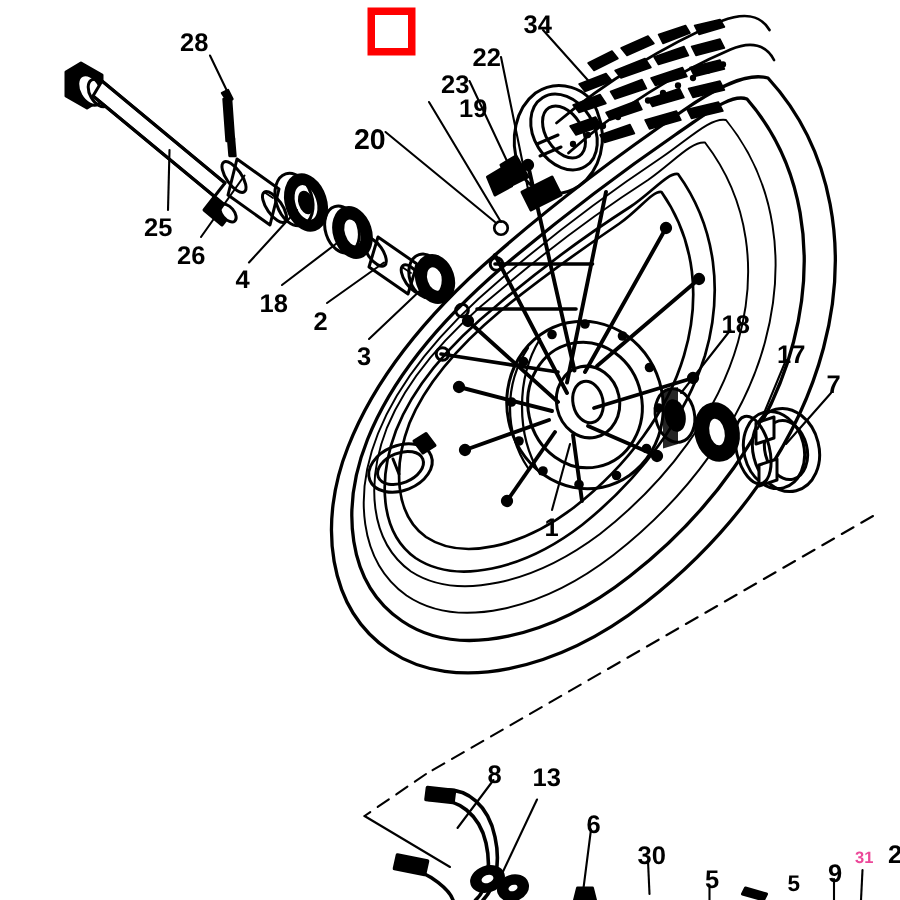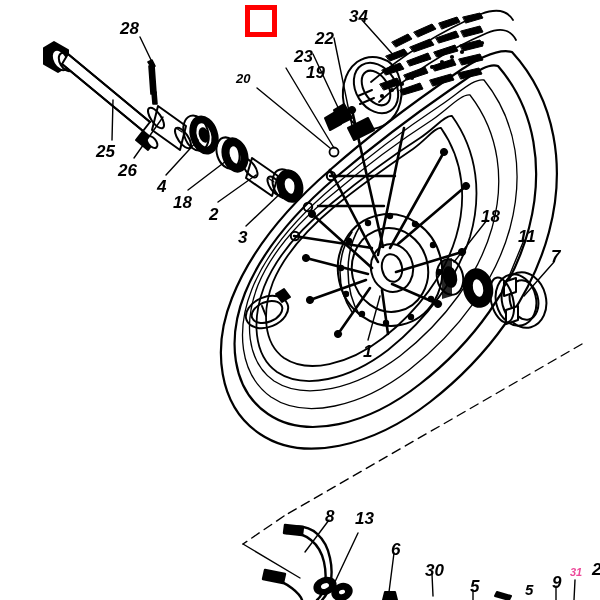--- a/index.html
+++ b/index.html
@@ -2,21 +2,21 @@
 <html><head>
 <meta charset="utf-8">
 <title>Parts Diagram</title>
 <style>
   html,body{margin:0;padding:0;background:#fff;}
   body{
     width:600px;height:600px;overflow:hidden;
     font-family:"Liberation Sans", sans-serif;
     position:relative;
   }
-  #stage{position:relative;width:600px;height:496px;background:#ffffff;font-style:italic;}
+  #stage{position:relative;width:600px;height:496px;background:#ffffff;}
   #diagram{position:absolute;left:0;top:0;width:600px;height:600px;}
   .callout{
     position:absolute;
     font-family:"Liberation Sans", sans-serif;
     font-weight:bold;
     color:#000;
     line-height:1;
     white-space:nowrap;
     -webkit-user-select:none;user-select:none;
   }
@@ -385,27 +385,27 @@
   <div id="selection-box" style="left: 245px; top: 5px; width: 32px; height: 32px; border-color: rgb(255, 0, 0); border-width: 5px;"></div>
 
   <div id="callout-layer">
       <div class="callout" style="left: 120px; top: 20px; font-size: 17px; color: rgb(0, 0, 0);">28</div>
       <div class="callout" style="left: 96px; top: 143px; font-size: 17px; color: rgb(0, 0, 0); text-align: right;">25</div>
       <div class="callout" style="left: 118px; top: 162px; font-size: 17px; color: rgb(0, 0, 0);">26</div>
       <div class="callout" style="left: 157px; top: 178px; font-size: 17px; color: rgb(0, 0, 0);">4</div>
       <div class="callout" style="left: 173px; top: 194px; font-size: 17px; color: rgb(0, 0, 0);">18</div>
       <div class="callout" style="left: 209px; top: 206px; font-size: 17px; color: rgb(0, 0, 0);">2</div>
       <div class="callout" style="left: 238px; top: 229px; font-size: 17px; color: rgb(0, 0, 0);">3</div>
-      <div class="callout" style="left: 236px; top: 72px; font-size: 13px; color: rgb(0, 0, 0);">20</div>
+      <div class="callout" style="left: 236px; top: 84px; font-size: 19px; color: rgb(0, 0, 0);">20</div>
       <div class="callout" style="left: 269px; top: 64px; font-size: 17px; color: rgb(0, 0, 0); margin-left: 37px;">19</div>
       <div class="callout" style="left: 294px; top: 48px; font-size: 17px; color: rgb(0, 0, 0);">23</div>
       <div class="callout" style="left: 315px; top: 30px; font-size: 17px; color: rgb(0, 0, 0);">22</div>
       <div class="callout" style="left: 349px; top: 8px; font-size: 17px; color: rgb(0, 0, 0);">34</div>
       <div class="callout" style="left: 481px; top: 208px; font-size: 17px; color: rgb(0, 0, 0);">18</div>
-      <div class="callout" style="left: 518px; top: 228px; font-size: 17px; color: rgb(0, 0, 0);">11</div>
+      <div class="callout" style="left: 518px; top: 228px; font-size: 17px; color: rgb(0, 0, 0);">17</div>
       <div class="callout" style="left: 551px; top: 248px; font-size: 17px; color: rgb(0, 0, 0);">7</div>
       <div class="callout" style="left: 363px; top: 343px; font-size: 17px; color: rgb(0, 0, 0);">1</div>
       <div class="callout" style="left: 325px; top: 508px; font-size: 17px; color: rgb(0, 0, 0);">8</div>
       <div class="callout" style="left: 355px; top: 510px; font-size: 17px; color: rgb(0, 0, 0);">13</div>
       <div class="callout" style="left: 391px; top: 541px; font-size: 17px; color: rgb(0, 0, 0);">6</div>
       <div class="callout" style="left: 425px; top: 562px; font-size: 17px; color: rgb(0, 0, 0);">30</div>
       <div class="callout" style="left: 470px; top: 578px; font-size: 17px; color: rgb(0, 0, 0);">5</div>
       <div class="callout" style="left: 525px; top: 582px; font-size: 15px; color: rgb(0, 0, 0);">5</div>
       <div class="callout" style="left: 552px; top: 574px; font-size: 17px; color: rgb(0, 0, 0);">9</div>
       <div class="callout" style="left: 570px; top: 567px; font-size: 11px; color: #ec4899;">31</div>

